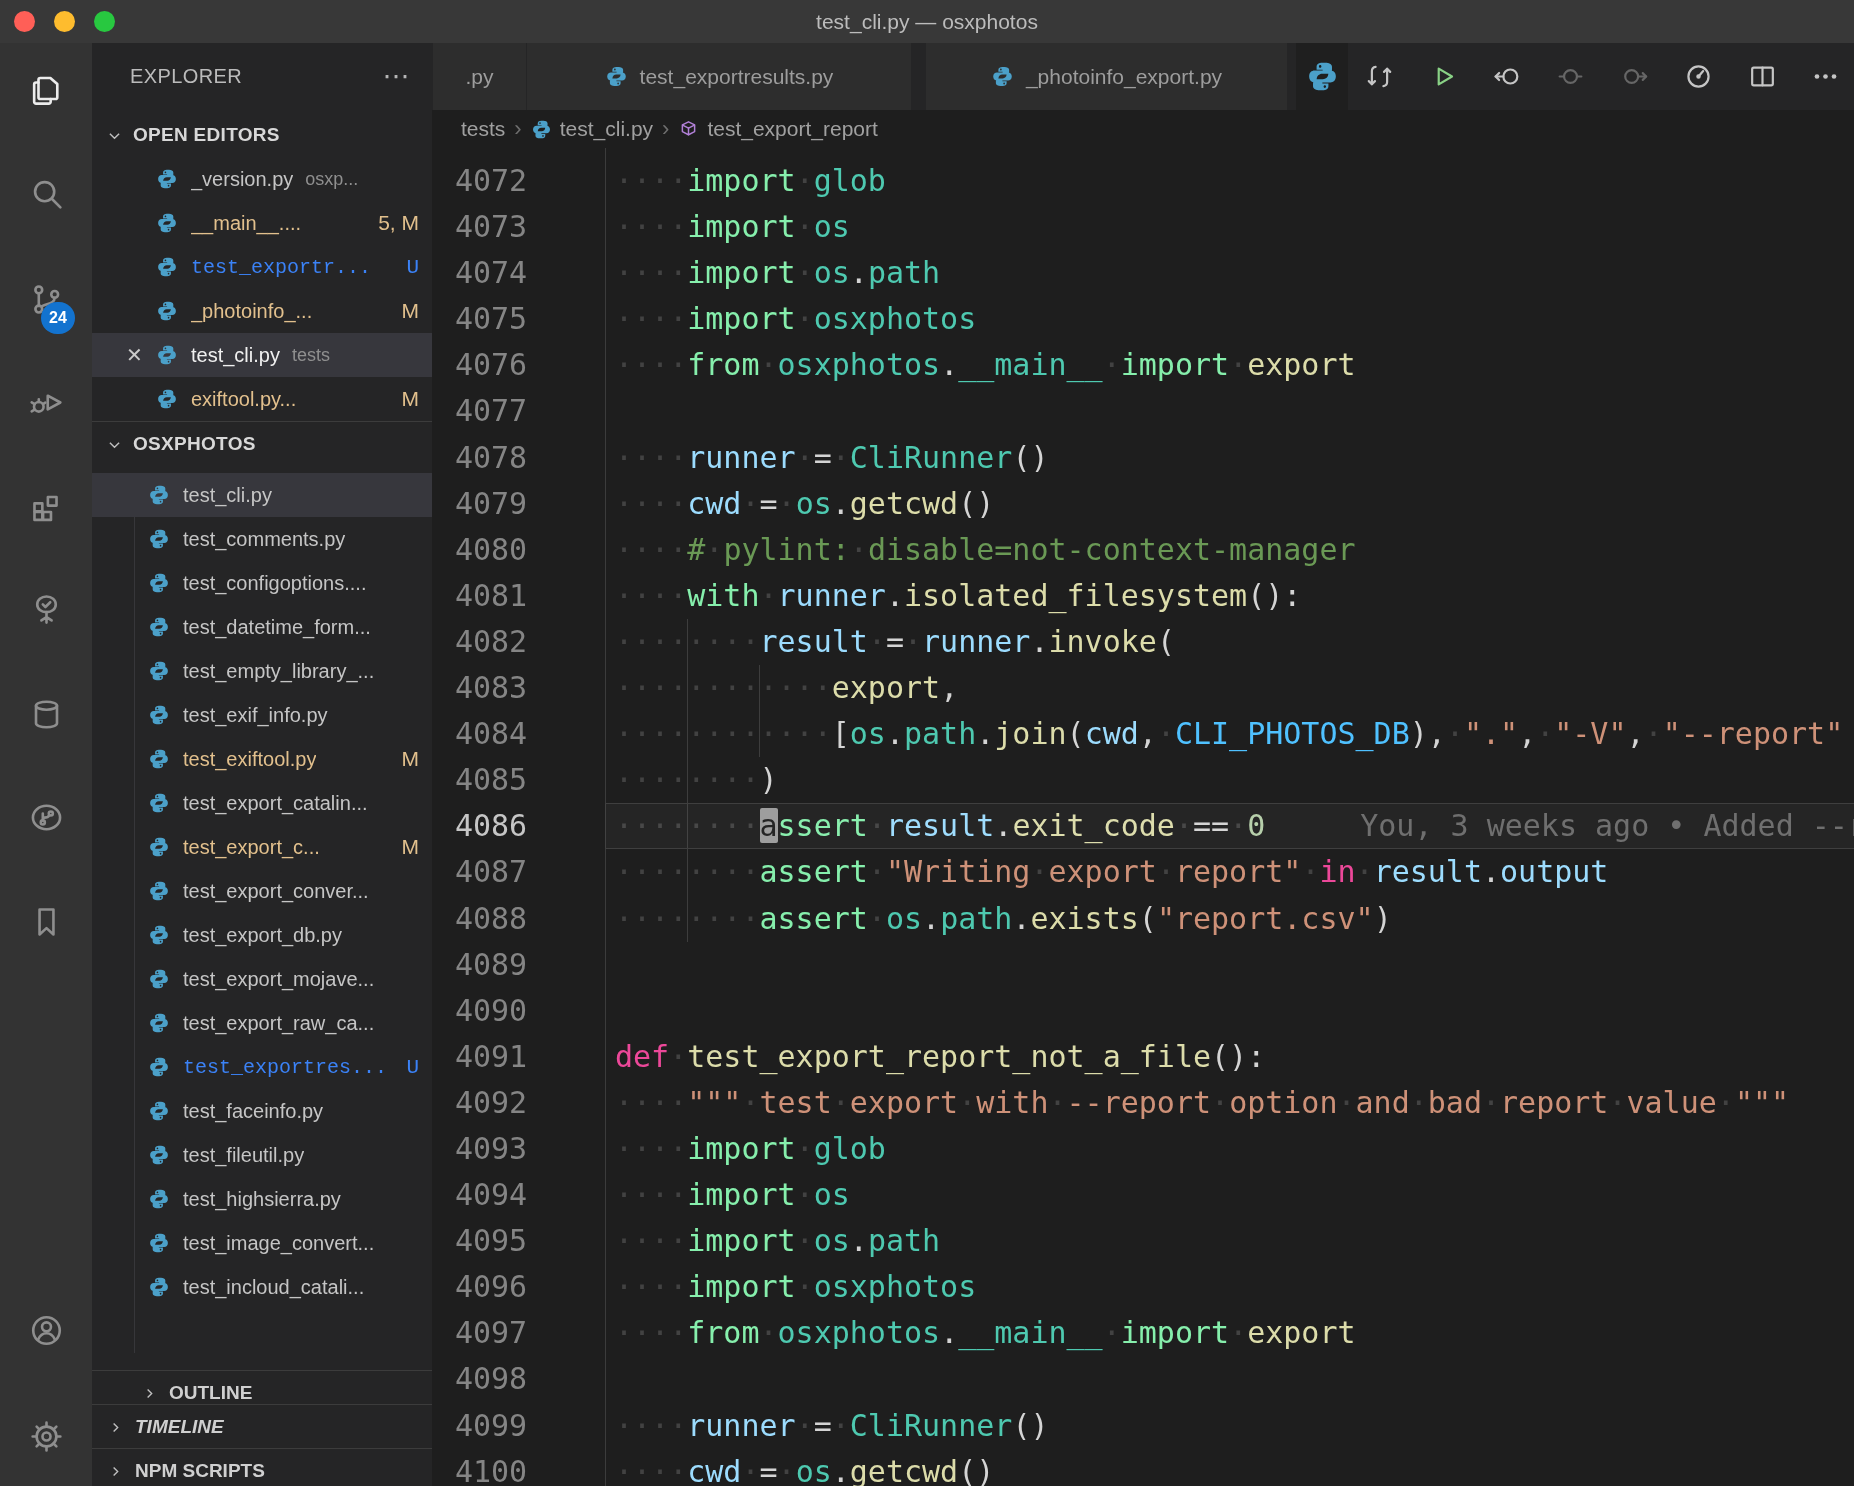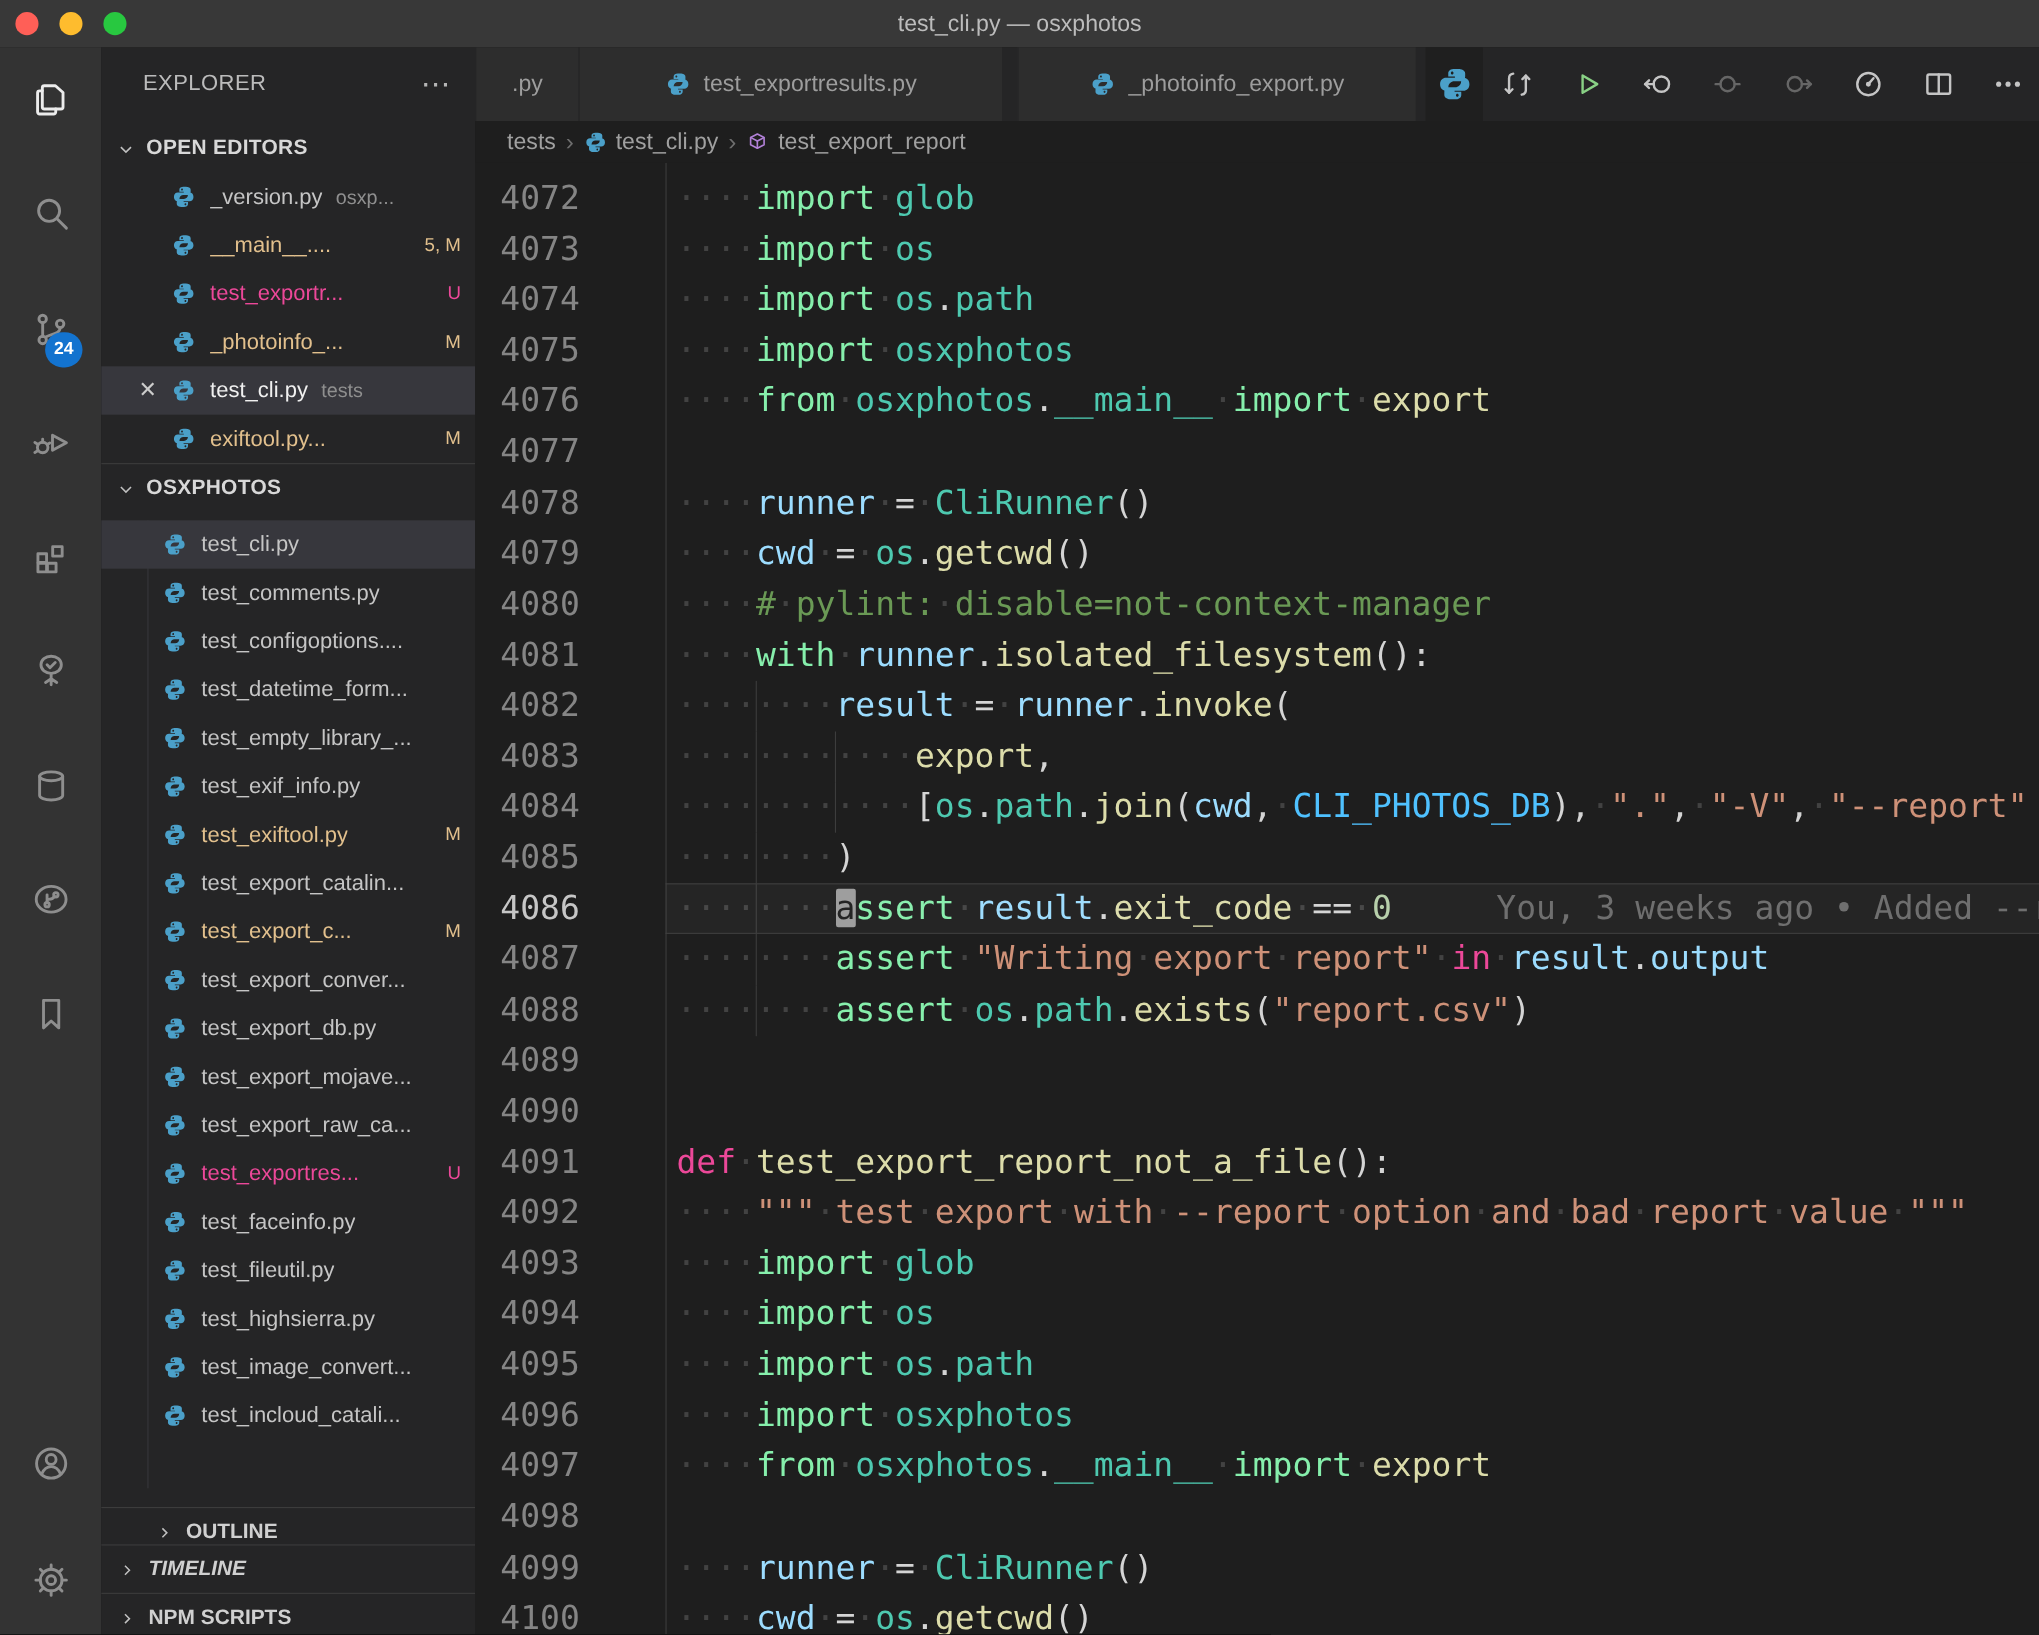--- a/index.html
+++ b/index.html
@@ -29,22 +29,22 @@
   .sec-h .chev{margin:0 10px 0 14px;color:#c0c0c0;}
   .list{position:absolute;left:0;right:0;}
   .srow{height:44px;display:flex;align-items:center;font-size:20px;color:#c5c5c5;cursor:pointer;position:relative;}
   .srow.sel{background:#37373d;}
   .oe-row{padding-left:34px;}
   .tree-row{padding-left:56px;}
   .close-slot{width:30px;flex:0 0 30px;color:#cccccc;font-size:20px;line-height:20px;}
   .pyicon{flex:0 0 22px;width:22px;height:22px;margin-right:13px;color:#4BA0C9;}
   .rname{white-space:nowrap;overflow:hidden;}
   .rdesc{margin-left:12px;color:#8f8f8f;font-size:18px;white-space:nowrap;}
-  .rbadge{margin-left:auto;margin-right:13px;font-size:17px;}
-  .c-mod{color:#E2C08D;} .c-unt{color:#ec4899;} .c-act{color:#f0f0f0;}
+  .rbadge{margin-left:auto;margin-right:13px;font-size:21px;}
+  .c-mod{color:#E2C08D;} .c-unt{color:#3b82f6;font-family:Liberation Mono, monospace;} .c-act{color:#f0f0f0;}
   .tree-guide{position:absolute;left:42px;width:1px;background:#37373a;}
   .bsec{position:absolute;left:0;right:0;height:44px;border-top:1px solid #3c3c3c;display:flex;align-items:center;
         font-weight:bold;font-size:19px;color:#d0d0d0;cursor:pointer;}
   .bsec .chev{margin:0 12px 0 16px;color:#c0c0c0;}
 
   
   .editor{position:absolute;left:432px;top:43px;right:0;bottom:0;background:#1e1e1e;}
   .tabbar{position:absolute;left:0;top:0;right:0;height:67px;background:#252526;}
   .tab{position:absolute;top:0;height:67px;background:#2d2d2d;display:flex;align-items:center;justify-content:center;
        color:#9d9d9d;font-size:21px;box-sizing:border-box;border-left:1px solid #252526;cursor:pointer;}

